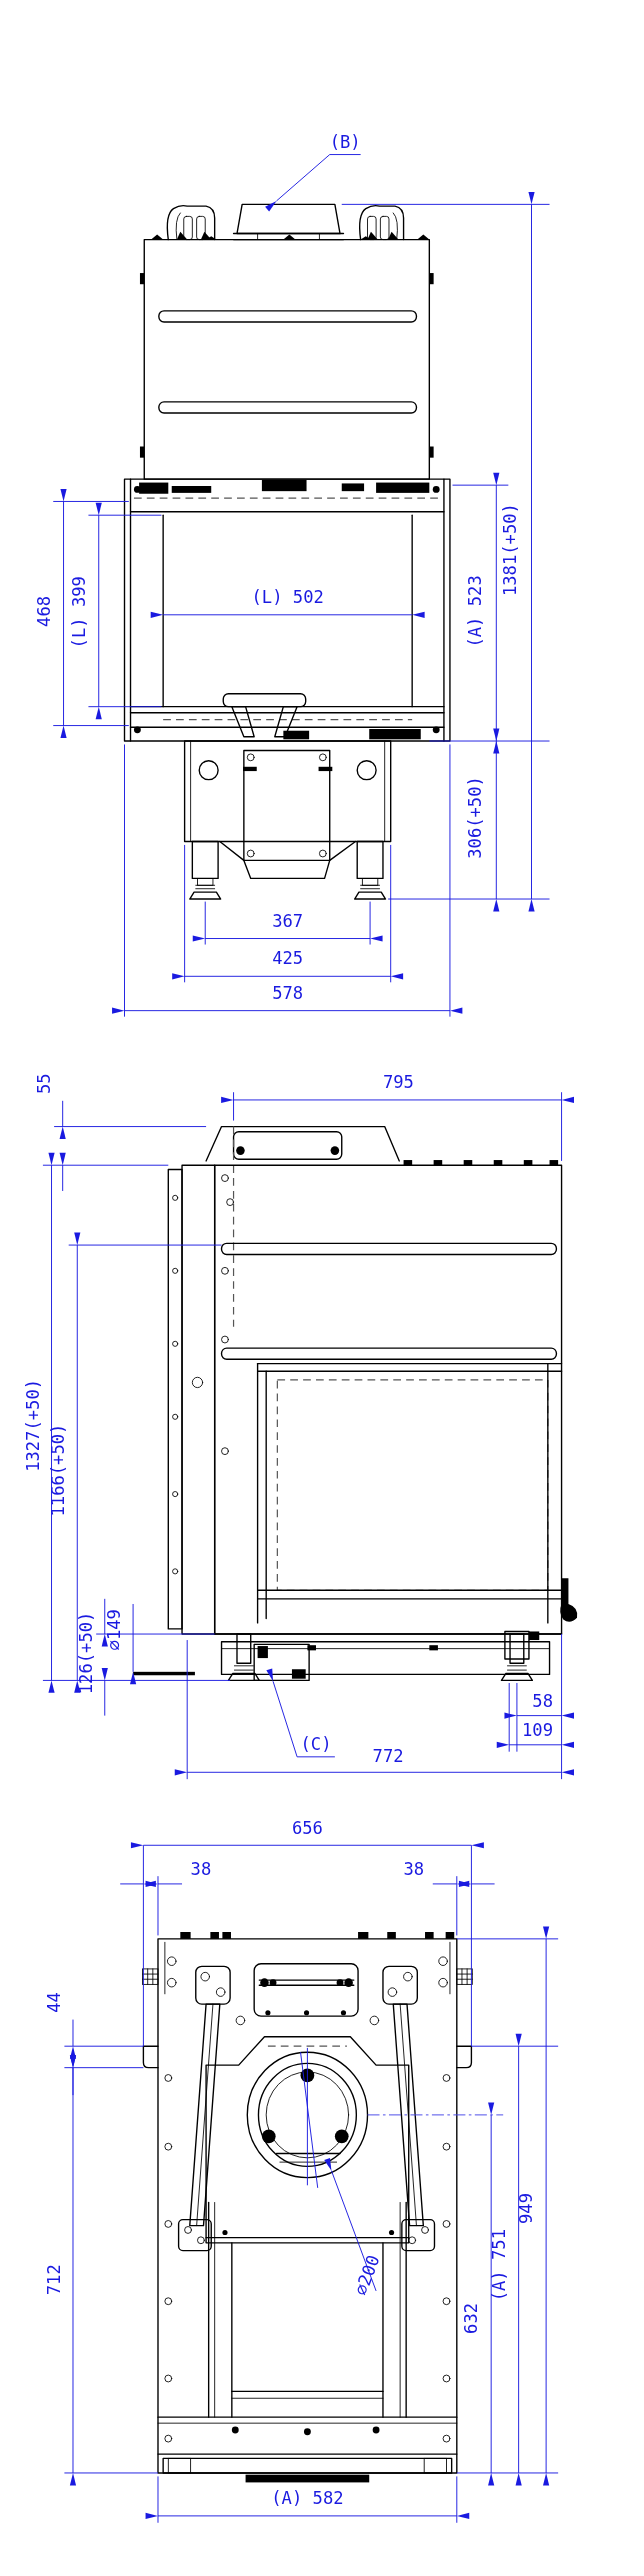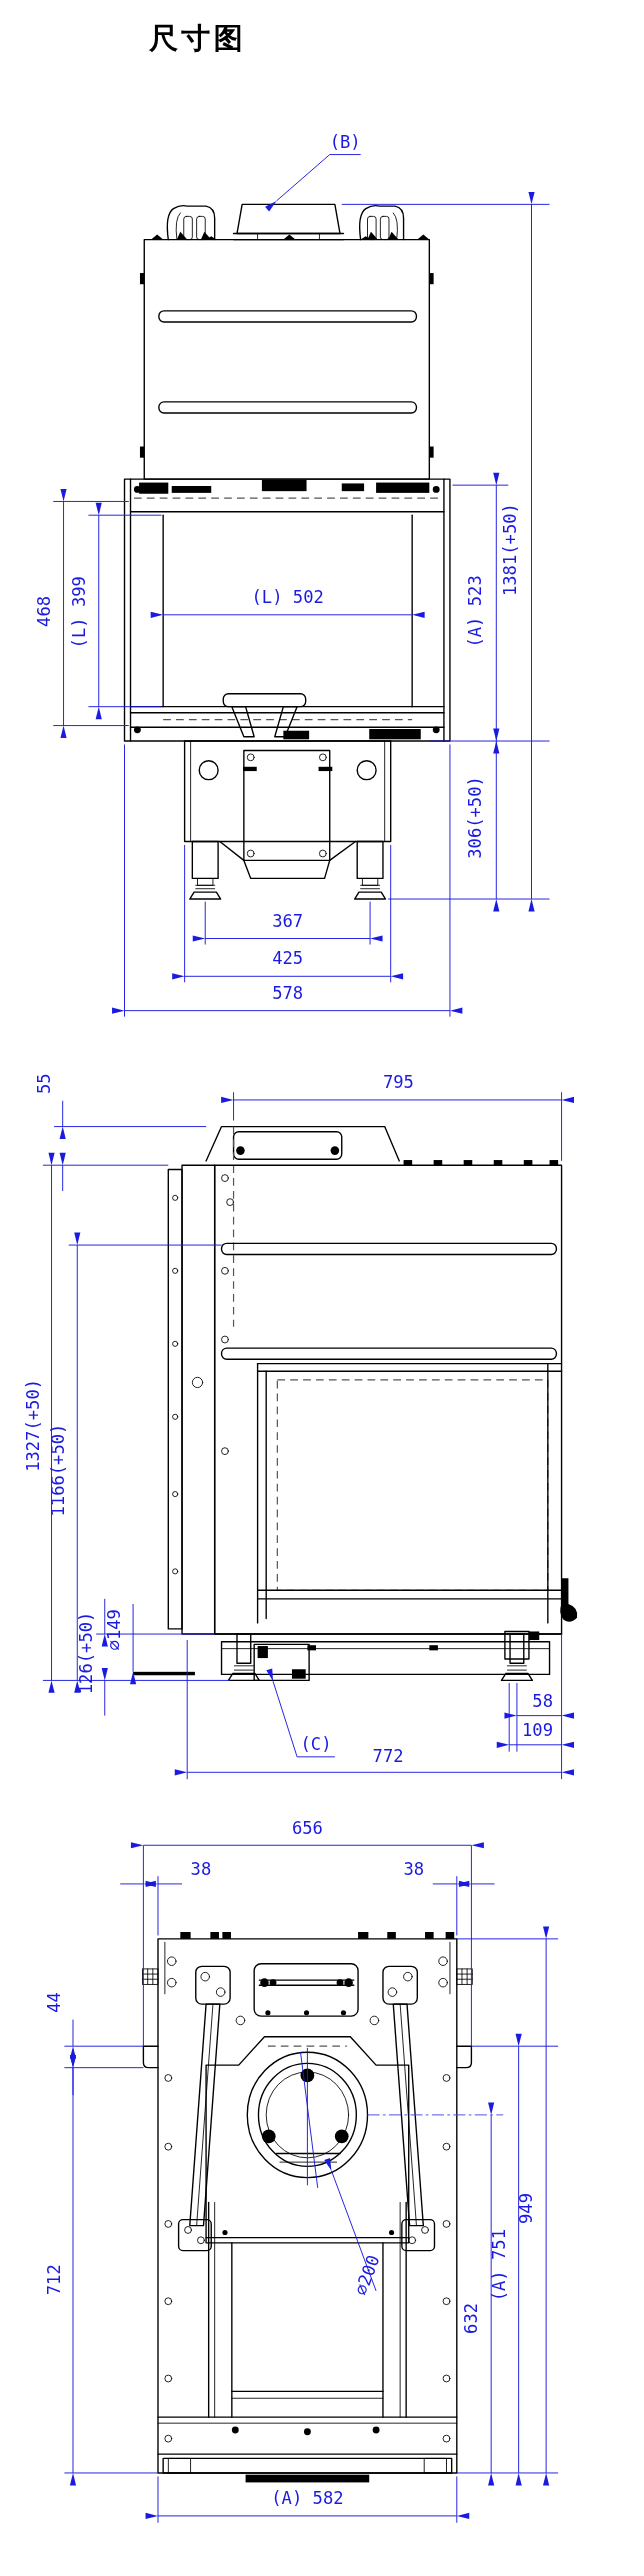--- a/index.html
+++ b/index.html
@@ -14,21 +14,20 @@
   .dash{stroke:#555;stroke-width:1.4;fill:none;stroke-dasharray:9 6;}
   .dim{stroke:#1a1ae0;stroke-width:1.1;fill:none;}
   .dimdd{stroke:#4444e8;stroke-width:1.1;fill:none;stroke-dasharray:14 4 3 4;}
   .dtx{font-family:"DejaVu Sans Mono","Liberation Mono",monospace;
        font-size:20px;fill:#1a1ae0;}
 </style>
 </head>
 <body>
 
 <div class="page">
-  <div class="title">尺寸图</div>
 
   <svg width="644" height="2576" viewBox="0 0 750 3000">
     <defs>
       <marker id="ah" markerWidth="16" markerHeight="10" refX="0.5" refY="5" orient="auto-start-reverse" markerUnits="userSpaceOnUse">
         <path d="M0.5,5 L15,1.4 L15,8.6 Z" fill="#1a1ae0"></path>
       </marker>
     </defs>
 
     <g>
 

